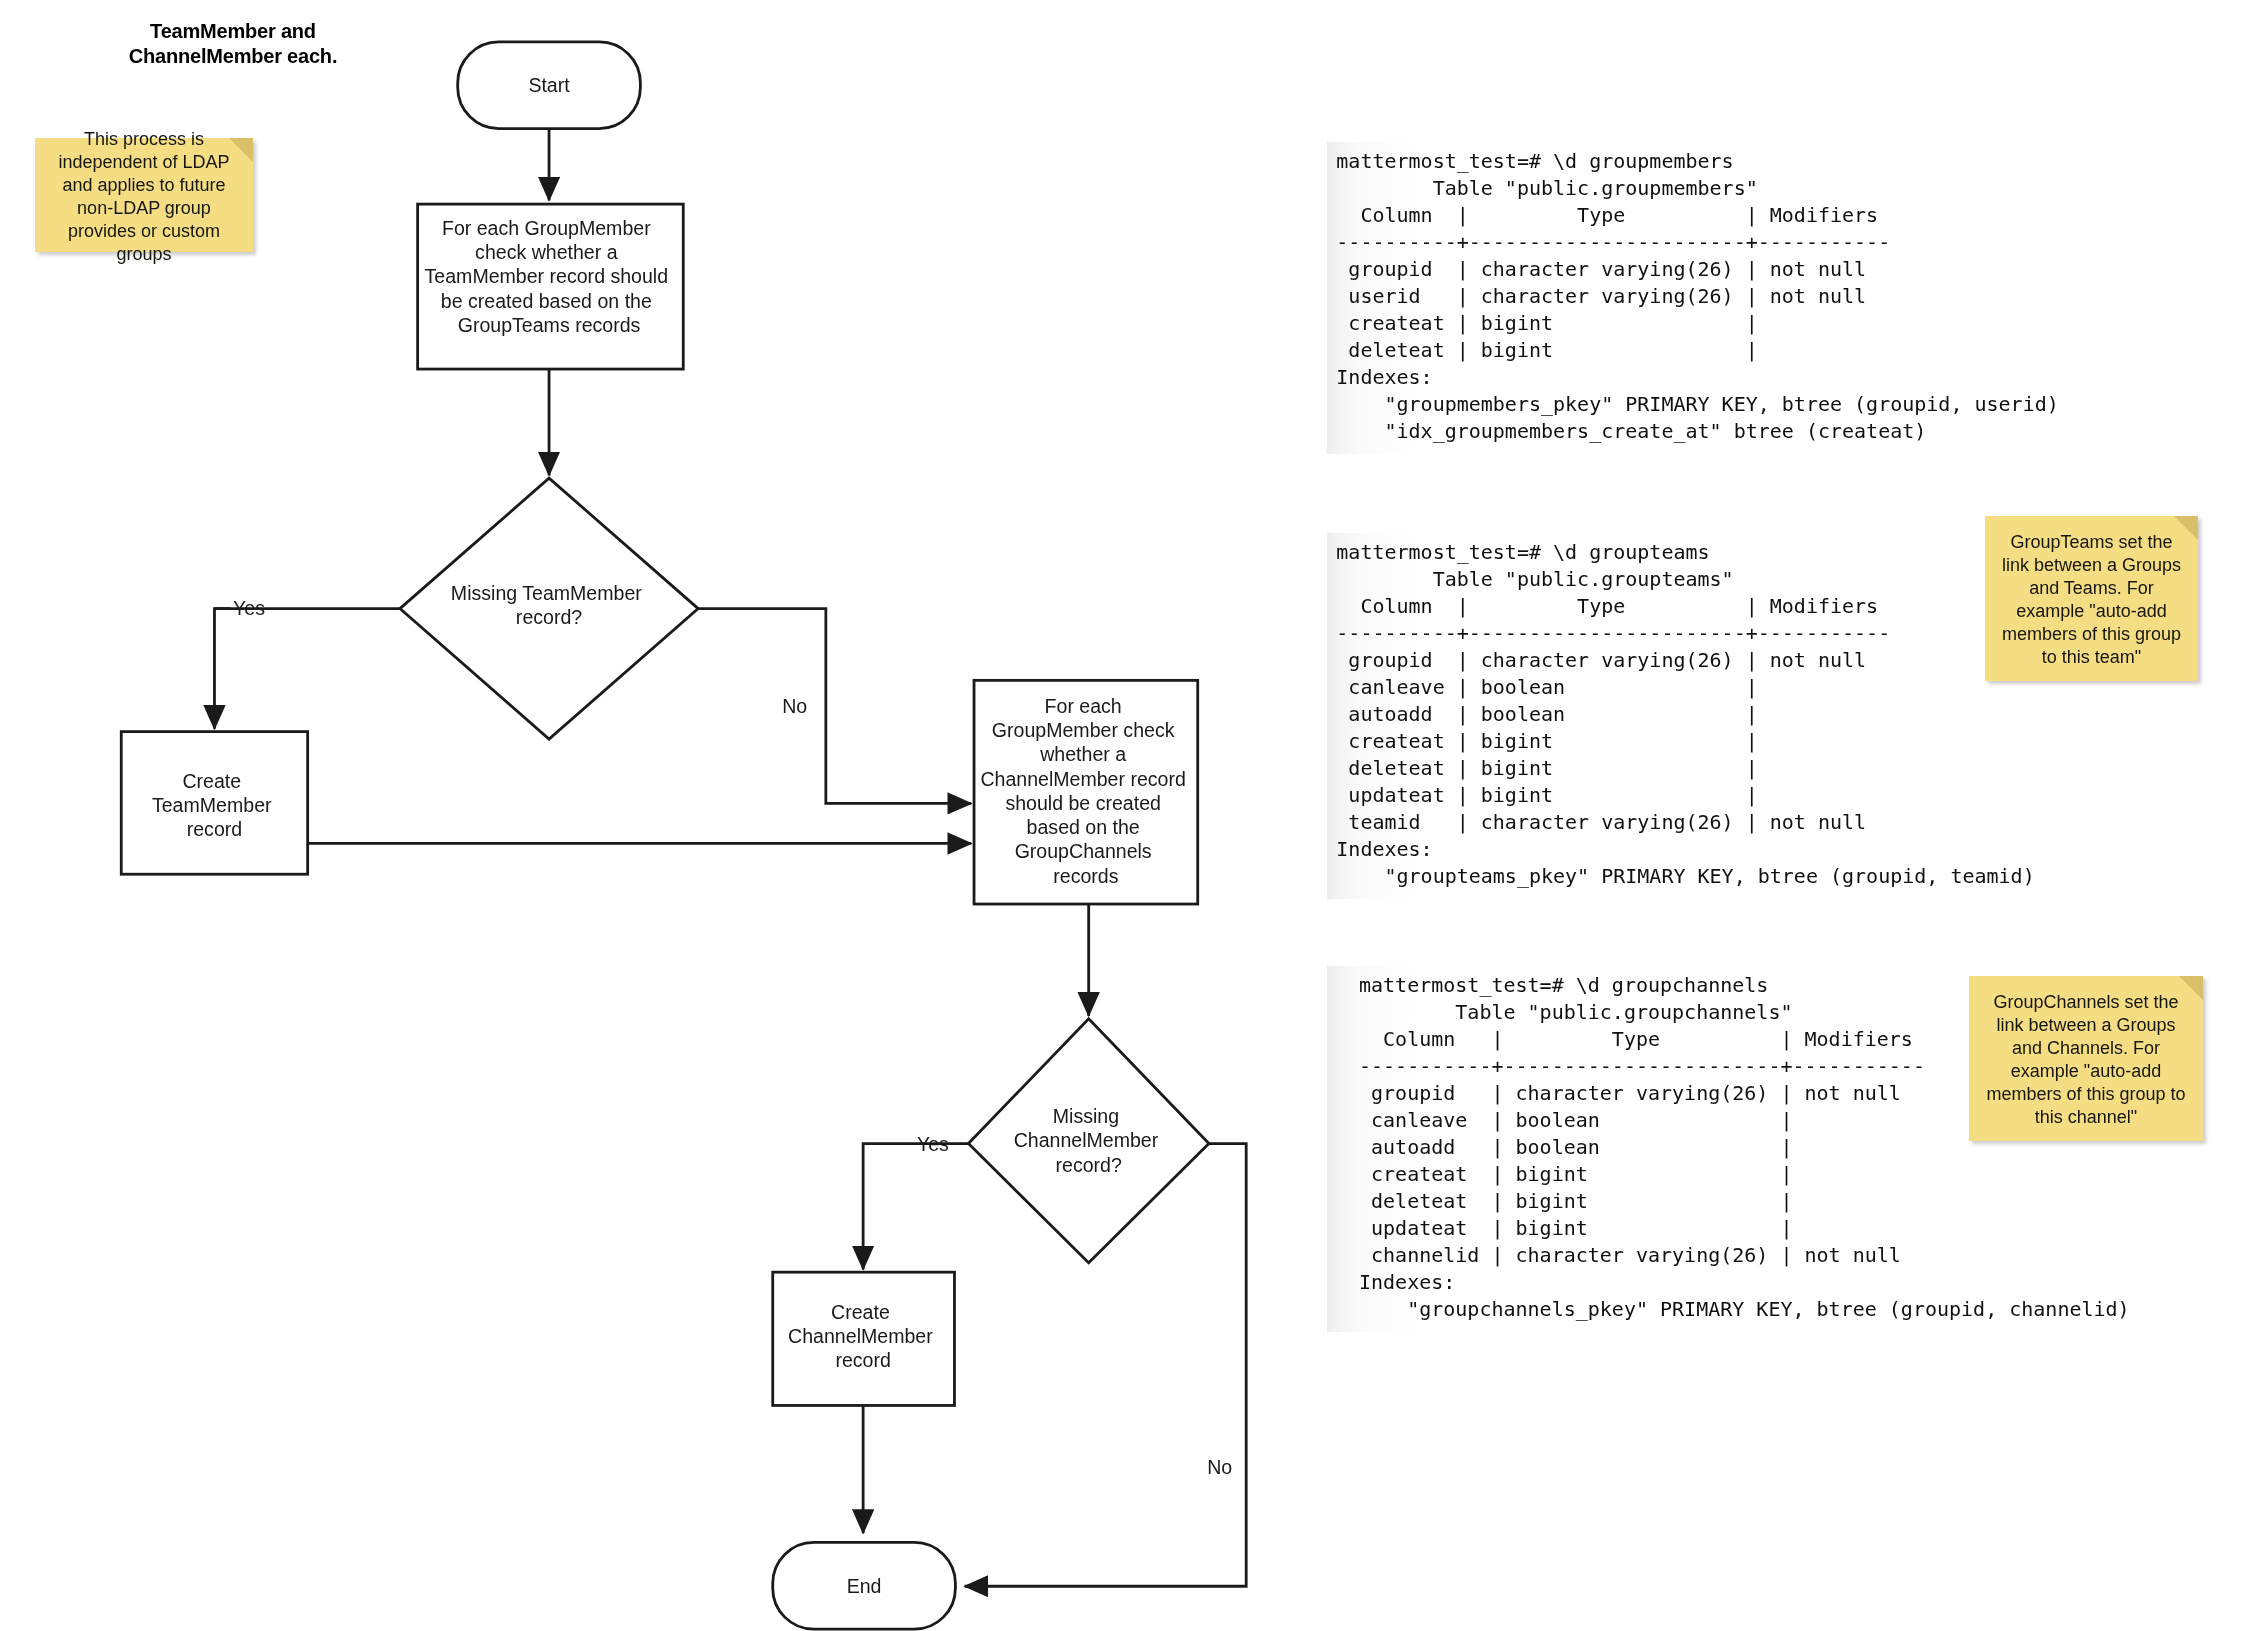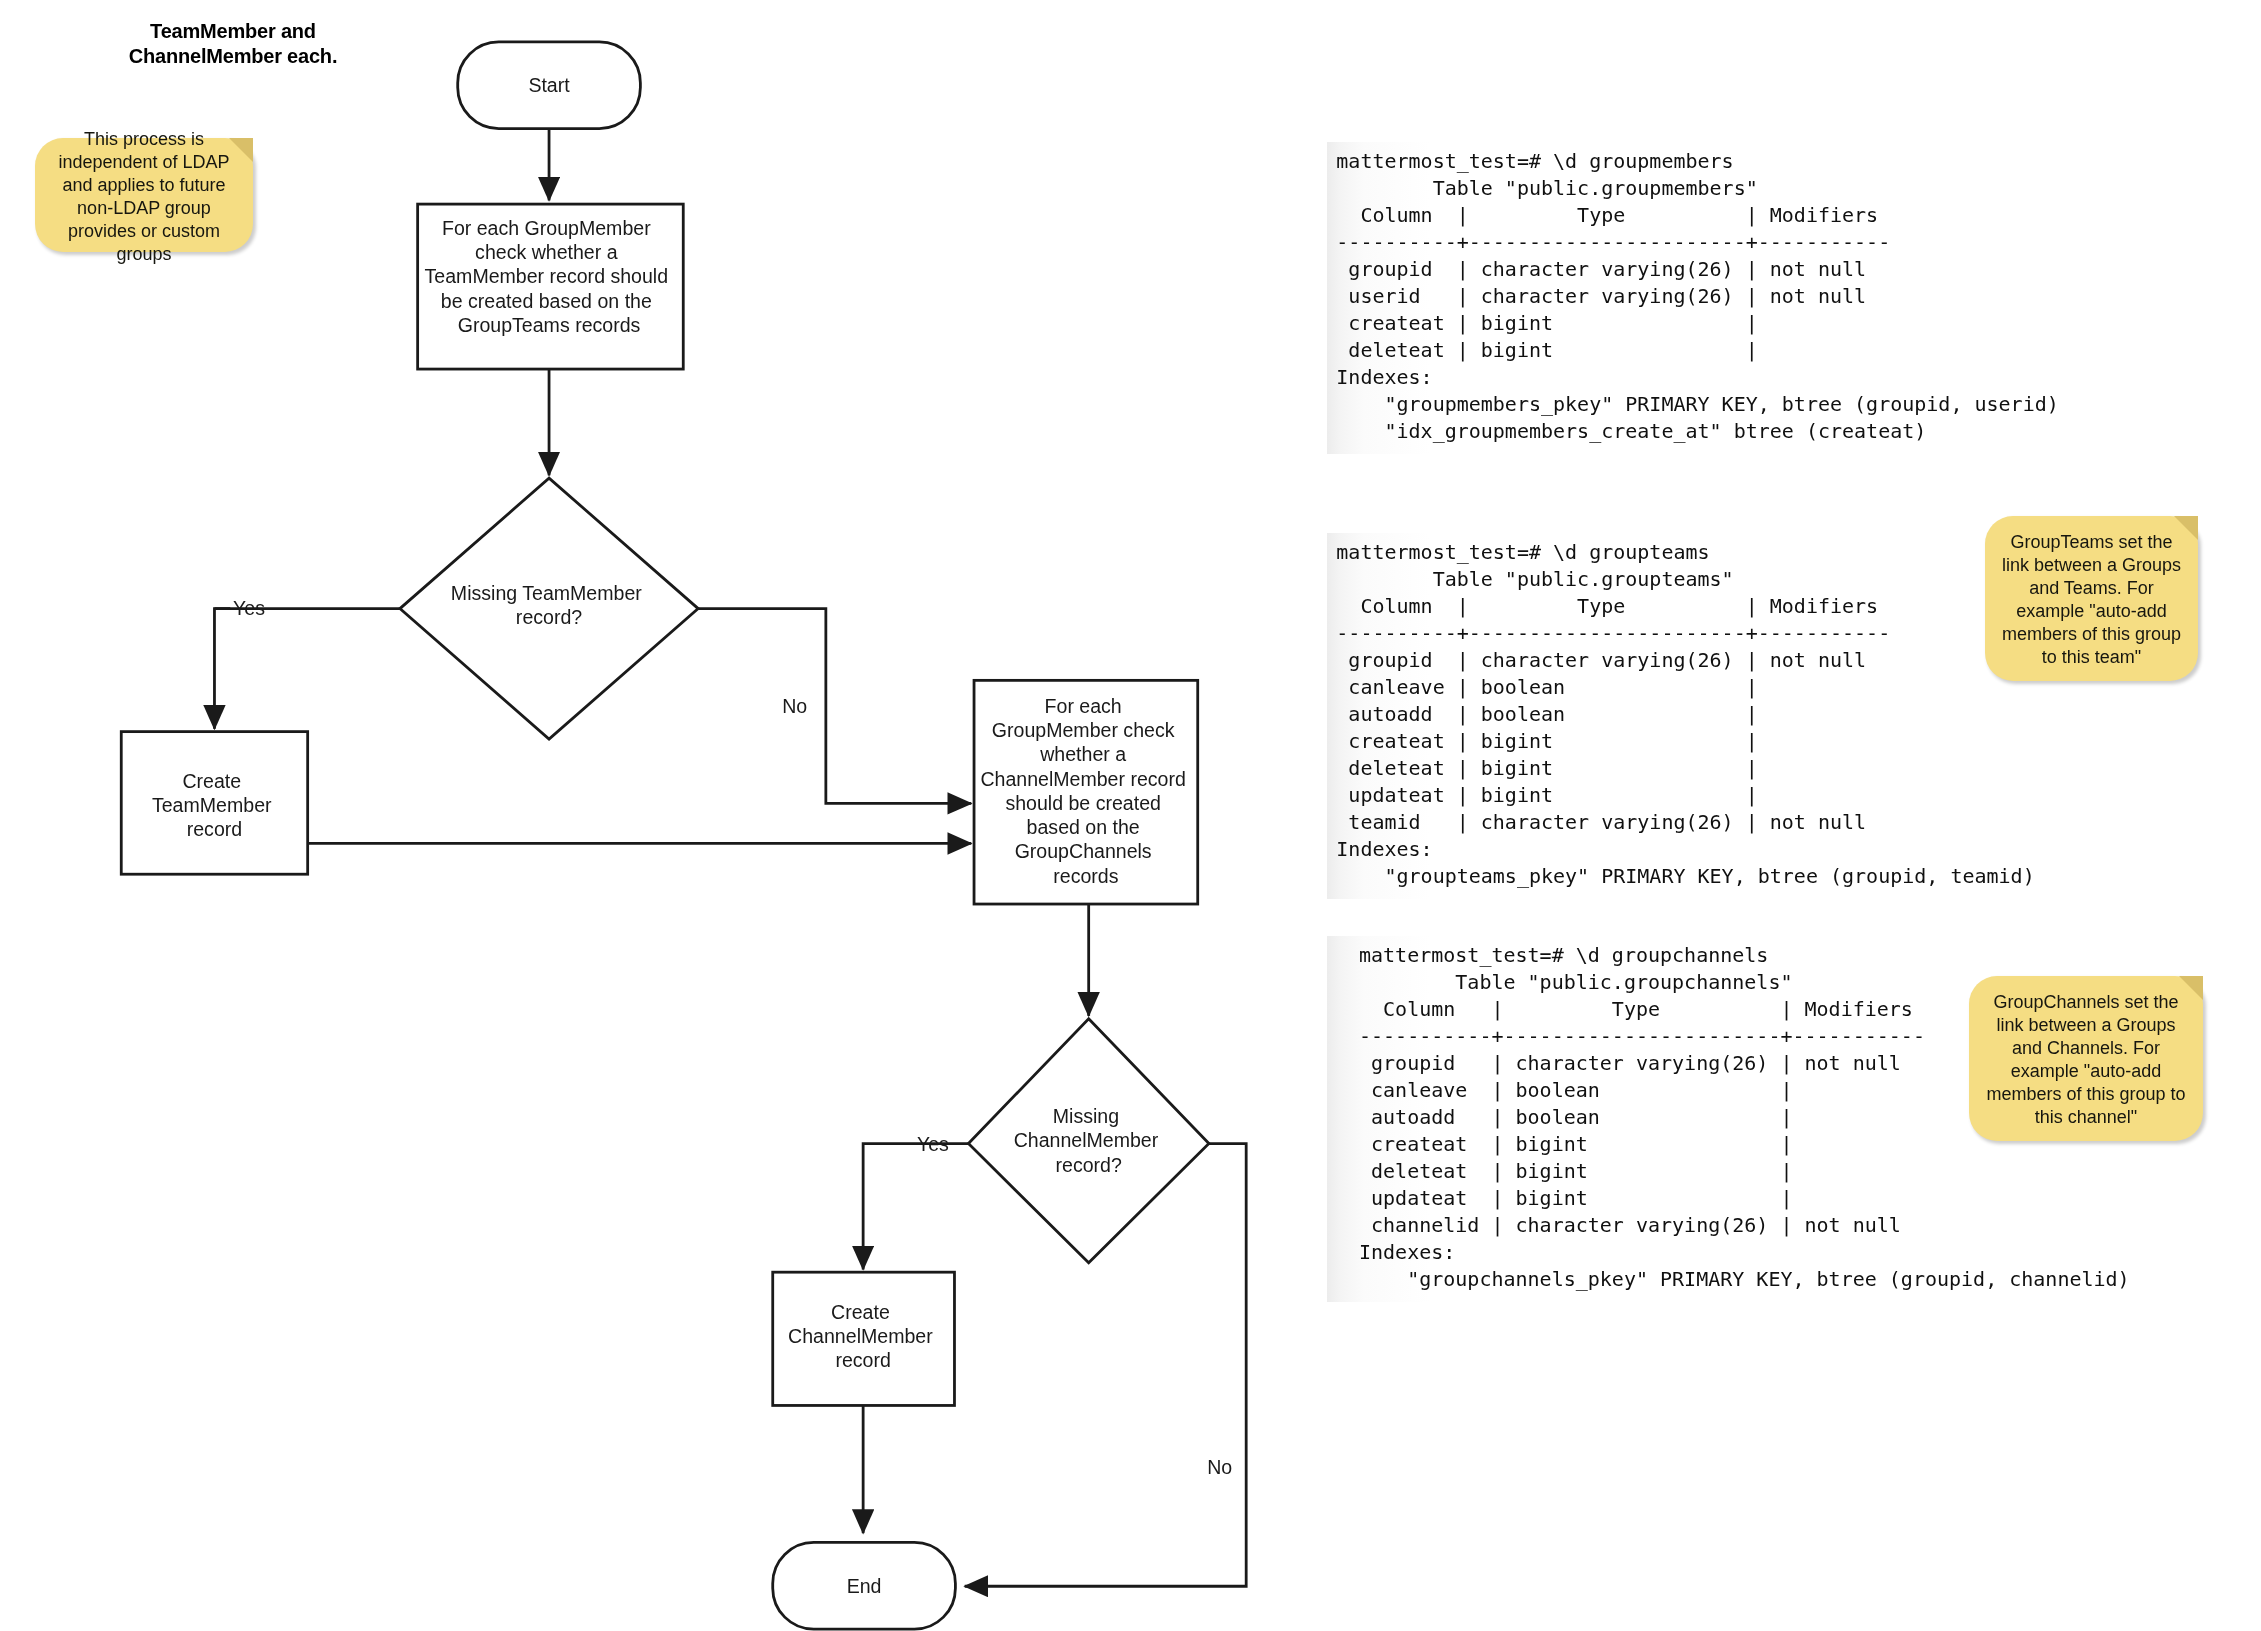--- a/index.html
+++ b/index.html
@@ -49,21 +49,20 @@
     background: #f5dd83;
     color: #16160f;
     font-size: 18px;
     line-height: 1.28;
     text-align: center;
     box-sizing: border-box;
     padding: 13px 11.2px 9.3px 11.2px;
     display: flex;
     align-items: center;
     justify-content: center;
-    border-radius: 28px;
   }
   .sticky-note .note-text {
     display: block;
     width: 100%;
   }
   .sticky-note .fold {
     position: absolute;
     right: 0;
     top: 0;
     width: 0;
@@ -86,21 +85,21 @@
     font-size: 20px;
     line-height: 27px;
     white-space: pre;
     color: #101010;
     background: linear-gradient(to right, #ececec 0px, #f4f4f4 13px, #fbfbfb 37px, #ffffff 103px);
     padding: 5.6px 9.3px 9.3px 9.3px;
     box-sizing: border-box;
   }
   #terminal-groupmembers  { left: 1327px; top: 142px;  width: 708px; }
   #terminal-groupteams    { left: 1327px; top: 533px;  width: 708px; }
-  #terminal-groupchannels { left: 1327px; top: 936px; width: 736px; padding-left: 32px; }
+  #terminal-groupchannels { left: 1327px; top: 966px; width: 736px; padding-left: 32px; }
 
   
   .node-label {
     font-family: "Liberation Sans", sans-serif;
     font-size: 21px;
     fill: #1a1a1a;
   }
   .edge-label {
     font-family: "Liberation Sans", sans-serif;
     font-size: 21px;

